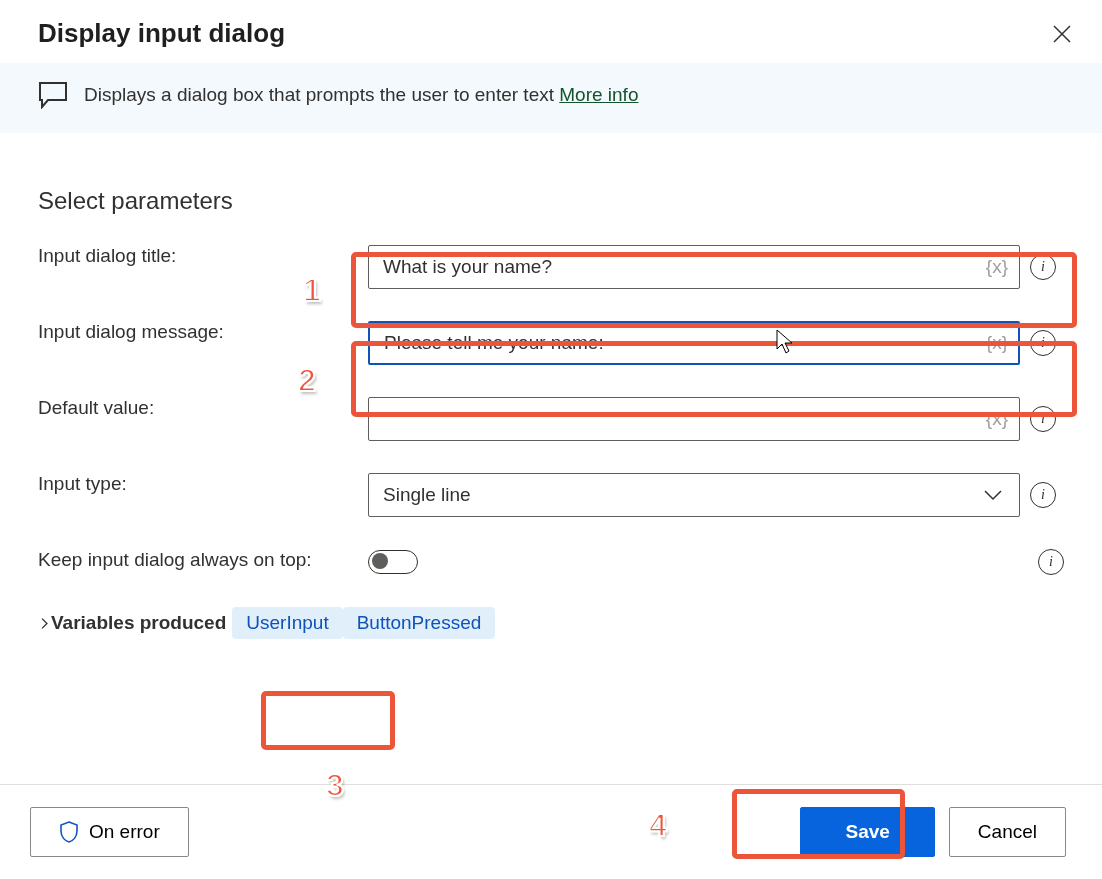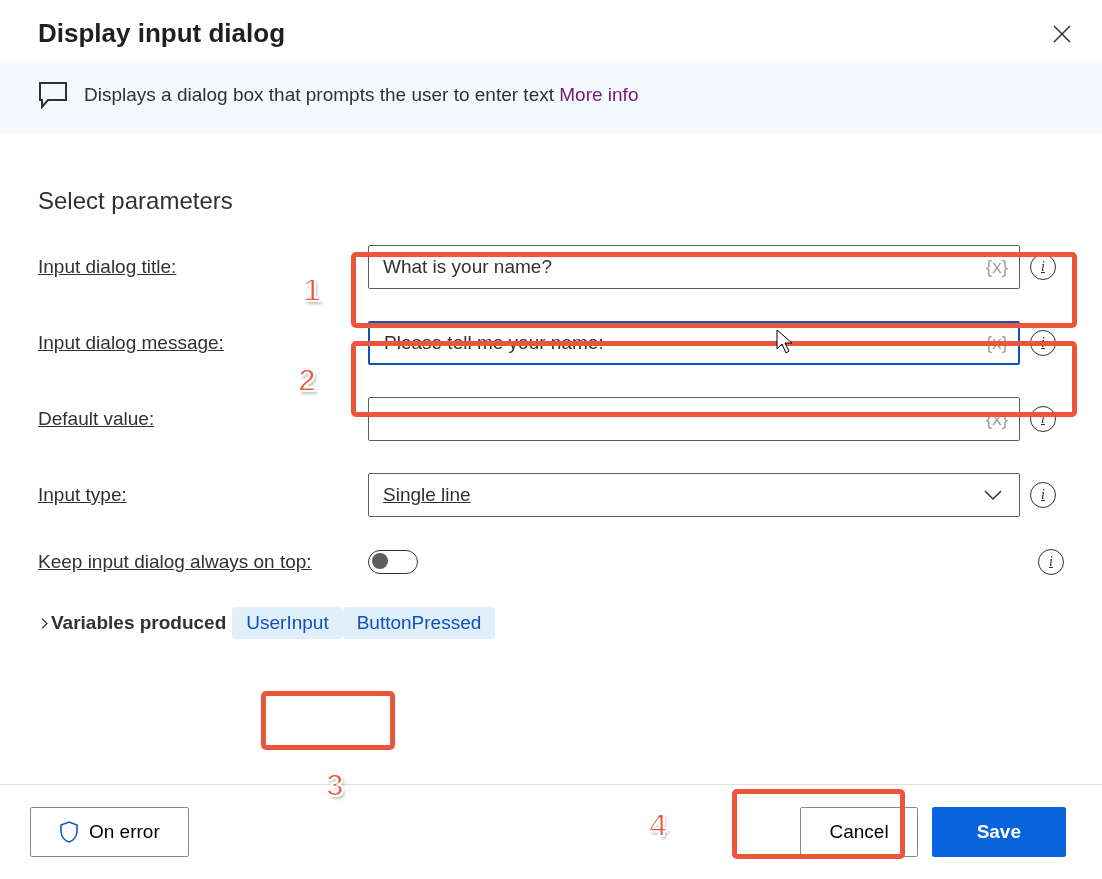--- a/index.html
+++ b/index.html
@@ -35,38 +35,36 @@
 
   .description-bar {
     background: #f3f9fd;
     padding: 18px 38px 24px 38px;
     display: flex;
     align-items: center;
     gap: 16px;
     font-size: 19px;
   }
   .description-bar .text { color: #323130; }
-  .description-bar a { color: #701a75; cursor: pointer; text-align: center; }
+  .description-bar a { color: #14532d; text-decoration: underline; cursor: pointer; text-align: center; }
 
   .params-body {
     padding: 40px 38px 10px 38px;
     position: relative;
   }
   .section-heading {
     font-size: 24px;
     color: #323130;
     margin: 14px 0 30px 0;
   }
 
   .field-row {
     display: flex;
-    align-items: center;
     margin-bottom: 32px;
     position: relative;
-    text-decoration: underline;
   }
   .field-label {
     width: 330px;
     font-size: 19px;
     color: #323130;
     flex-shrink: 0;
   }
   .field-input-wrap {
     position: relative;
     flex: 1;
@@ -313,26 +311,26 @@
 </div>
 
 <div class="footer">
   <button class="btn">
     <svg width="20" height="22" viewBox="0 0 20 22">
         <path d="M10 1 L18 4 V10 C18 16 14 20 10 21 C6 20 2 16 2 10 V4 Z" fill="none" stroke="#1156c2" stroke-width="1.6"></path>
       </svg>
     <span>On error</span>
   </button>
   <div class="footer-right">
+    <button class="btn primary">
+      <span>Save</span>
+    </button>
     <button class="btn">
       <span>Cancel</span>
     </button>
-    <button class="btn primary">
-      <span>Save</span>
-    </button>
   </div>
 </div>
 
 <div class="annot-box" style="left:351px; top:252px; width:726px; height:76px;"></div>
 <div class="annot-num" style="left:303px; top:272px;">1</div>
 
 <div class="annot-box" style="left:351px; top:341px; width:726px; height:76px;"></div>
 <div class="annot-num" style="left:298px; top:362px;">2</div>
 
 <div class="annot-box" style="left:261px; top:691px; width:134px; height:59px;"></div>

